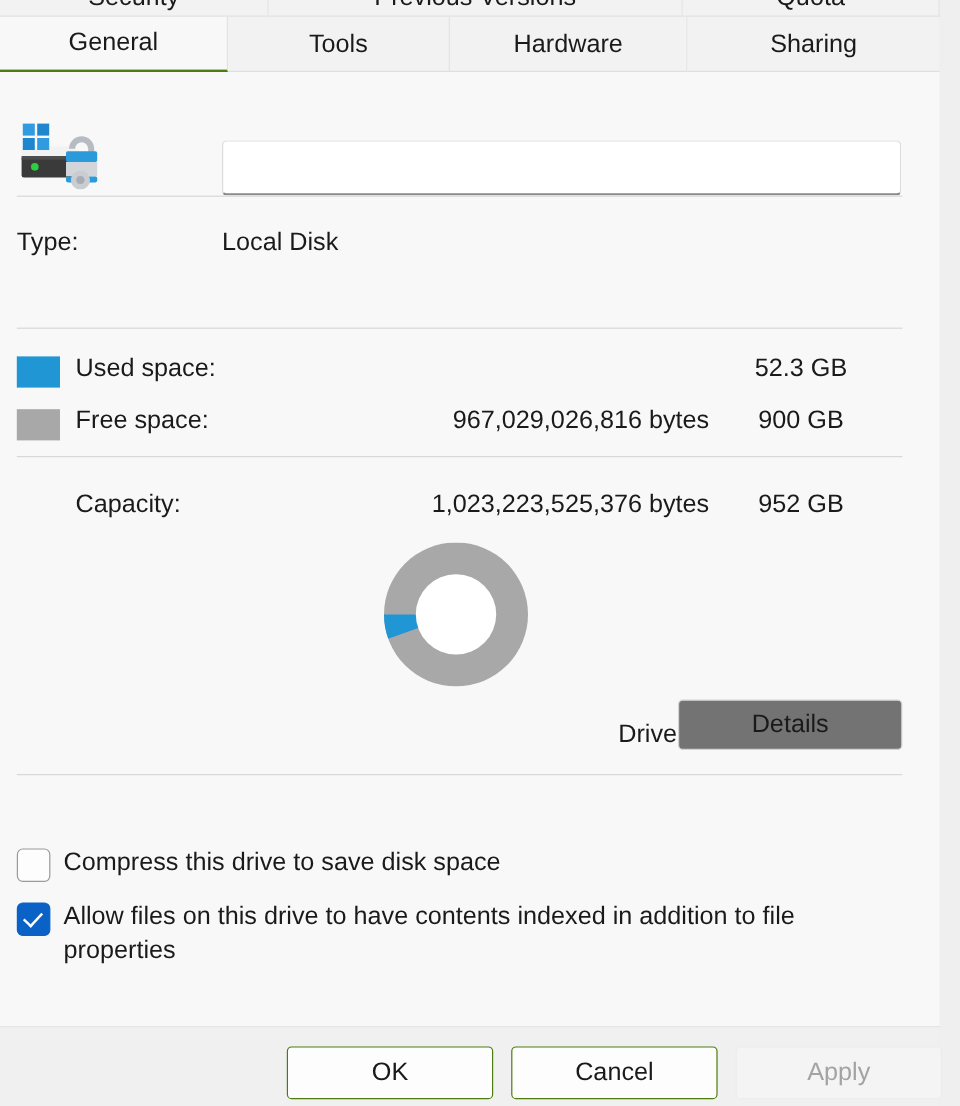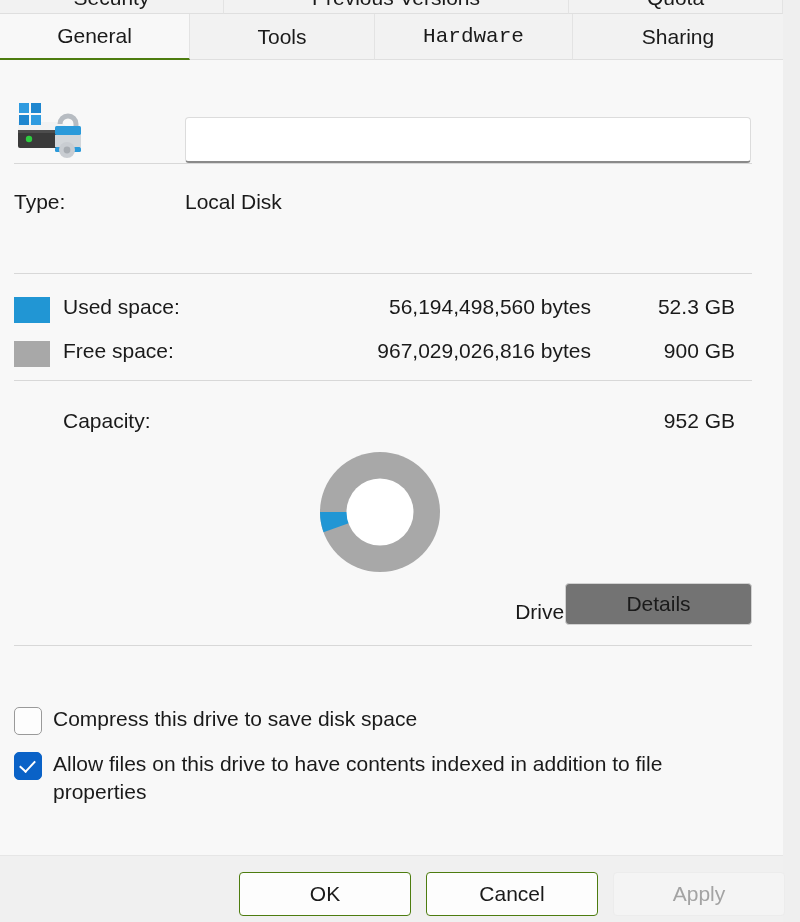--- a/index.html
+++ b/index.html
@@ -73,21 +73,21 @@
   }
   .tab.selected {
     background: #f8f8f8;
     border-bottom: 2px solid #4d7c0f;
   }
   .tab.t-security  { width: 224px; }
   .tab.t-prevver   { width: 345px; }
   .tab.t-quota     { width: 214px; }
   .tab.t-general   { width: 190px; }
   .tab.t-tools     { width: 185px; }
-  .tab.t-hardware  { width: 198px; font-family: Liberation Mono, monospace; }
+  .tab.t-hardware  { width: 198px; }
   .tab.t-sharing   { width: 210px; border-right: none; }
 
   
   .panel {
     position: absolute;
     left: 0;
     top: 60px;
     width: 783px;
     height: 795px;
     background: #f8f8f8;
@@ -184,21 +184,21 @@
     top: 0;
     width: 406px;
     text-align: right;
     white-space: nowrap;
   }
   .space-human {
     position: absolute;
     left: 600px;
     top: 0;
     width: 135px;
-    text-align: right;
+    text-align: center;
     white-space: nowrap;
   }
 
   
   .donut-wrap {
     position: absolute;
     left: 320px;
     top: 392px;
     width: 120px;
     height: 120px;
@@ -365,35 +365,35 @@
       <span class="info-label">Type:</span>
       <span class="info-value">Local Disk</span>
     </div>
 
 
     <div class="hr" style="top:213px;"></div>
 
     <div class="space-row" style="top:235px;">
       <span class="swatch" style="background:#2196d4;"></span>
       <span class="space-name">Used space:</span>
-      <span class="space-bytes">56,194,498,560 bytes</span>
       <span class="space-human">52.3 GB</span>
     </div>
 
     <div class="space-row" style="top:279px;">
       <span class="swatch" style="background:#a8a8a8;"></span>
       <span class="space-name">Free space:</span>
       <span class="space-bytes">967,029,026,816 bytes</span>
       <span class="space-human">900 GB</span>
     </div>
 
     <div class="hr" style="top:320px;"></div>
 
     <div class="space-row" style="top:349px;">
       <span class="space-name">Capacity:</span>
+      <span class="space-bytes">1,023,223,525,376 bytes</span>
       <span class="space-human">952 GB</span>
     </div>
 
     <div class="donut-wrap">
       <svg width="120" height="120" viewBox="0 0 120 120" xmlns="http://www.w3.org/2000/svg">
         <circle cx="60" cy="60" r="60" fill="#a8a8a8"></circle>
         <path id="donut-used-slice" fill="#2196d4" d="M 60 60 L 0.00 60.00 A 60 60 0 0 0 3.53 80.29 Z"></path>
         <circle cx="60" cy="60" r="33.5" fill="#ffffff"></circle>
       </svg>
     </div>

